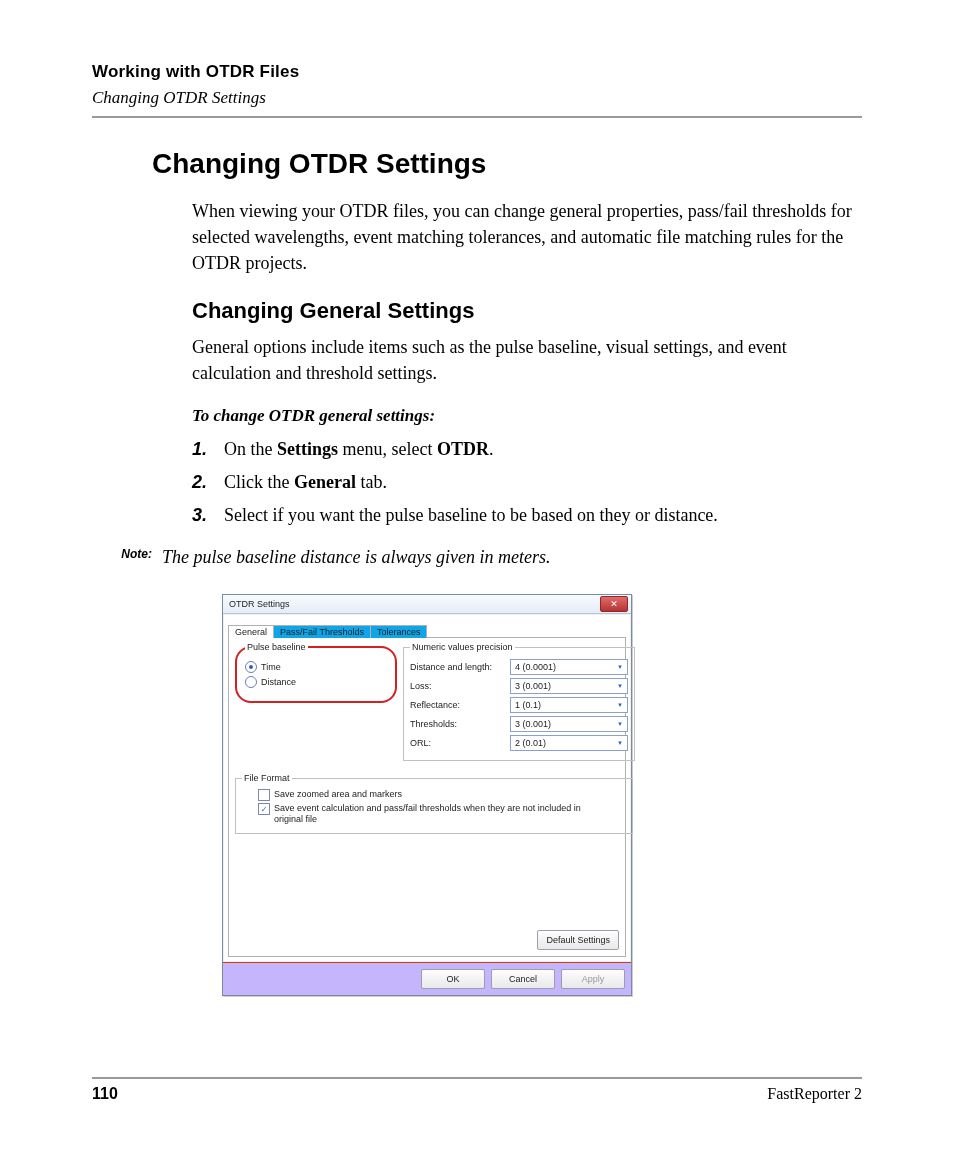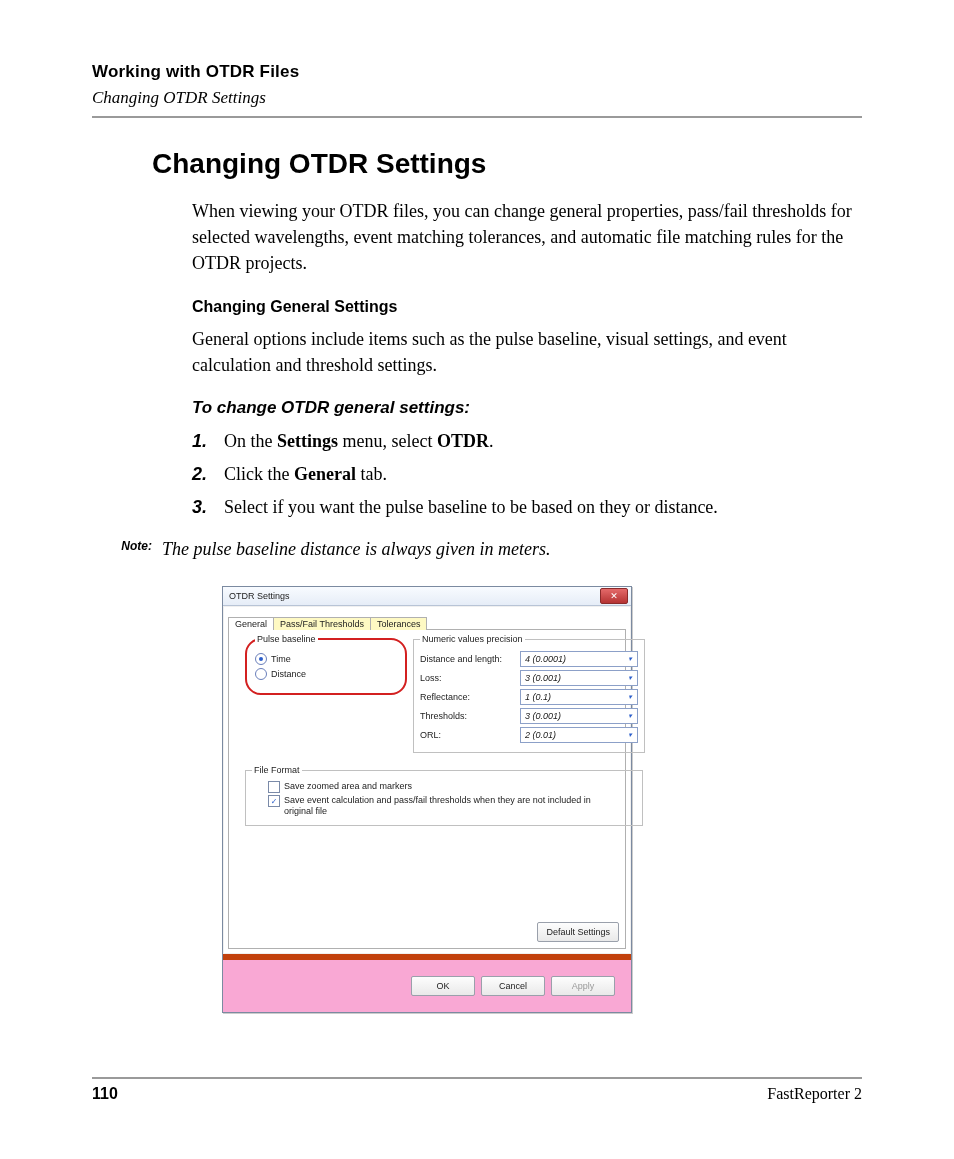--- a/index.html
+++ b/index.html
@@ -4,61 +4,61 @@
 <style>
   html,body{margin:0;padding:0;background:#fff;color:#000;}
   body{width:954px;height:1159px;position:relative;font-family:Georgia,"Times New Roman",serif;}
   .page{box-sizing:border-box;padding:62px 92px 0 92px;}
   .running-head{font-family:Verdana,Geneva,sans-serif;font-weight:700;font-size:17px;letter-spacing:.2px;}
   .running-sub{font-style:italic;font-size:17px;margin:6px 0 8px 0;}
   .hr{border:0;border-top:2px solid #9a9a9a;margin:4px 0 30px 0;}
   .content{margin-left:60px;margin-right:0;}
   h1.title{font-family:Verdana,Geneva,sans-serif;font-weight:700;font-size:28px;margin:0 0 18px 0;}
   .para{font-size:18px;line-height:1.45;margin:0 0 20px 0;padding-left:40px;}
-  h2.sub{font-family:Verdana,Geneva,sans-serif;font-weight:700;font-size:16px;margin:22px 0 10px 0;padding-left:40px;}
-  .proc-title{font-family:Liberation Sans, sans-serif;font-weight:700;font-style:italic;font-size:17px;margin:20px 0 10px 0;padding-left:40px;}
+  h2.sub{font-family:Verdana,Geneva,sans-serif;font-weight:700;font-size:22px;margin:22px 0 10px 0;padding-left:40px;}
+  .proc-title{font-family:Liberation Serif, serif;font-weight:700;font-style:italic;font-size:17px;margin:20px 0 10px 0;padding-left:40px;}
   ol.steps{list-style:none;padding:0;margin:0 0 18px 0;}
   ol.steps li{font-size:18px;line-height:1.5;padding-left:72px;position:relative;margin:6px 0;}
   ol.steps li .num{position:absolute;left:40px;font-family:Verdana,Geneva,sans-serif;font-weight:700;font-style:italic;}
   .note-row{display:flex;font-size:18px;margin:14px 0 26px 0;}
   .note-label{font-family:Verdana,Geneva,sans-serif;font-weight:700;font-style:italic;width:60px;flex:none;text-align:right;margin-right:10px;font-size:12px;}
   .note-text{font-style:italic;}
   b{font-weight:700;}
 
   
   .dlg-wrap{margin-left:130px;}
   .dlg{width:408px;border:1px solid #7b8aa0;background:#f0f0f0;font-family:"Segoe UI",Tahoma,sans-serif;font-size:9px;color:#222;box-shadow:1px 1px 0 #ccc;}
   .dlg-titlebar{height:18px;background:linear-gradient(#f8fbff,#e6edf7);display:flex;align-items:center;justify-content:space-between;padding:0 3px 0 6px;border-bottom:1px solid #b8c4d6;}
   .dlg-close{width:26px;height:14px;border:1px solid #8a2b2b;border-radius:2px;background:linear-gradient(#e46a6a,#b53333);color:#fff;display:flex;align-items:center;justify-content:center;font-size:9px;line-height:1;}
   .dlg-body{background:#fff;margin:1px;padding:4px;}
   .tabs{display:flex;border-bottom:1px solid #b0b0b0;height:18px;align-items:flex-end;gap:0;}
-  .tab{border:1px solid #b0b0b0;border-bottom:none;padding:1px 6px;background:#fef9c3;margin-right:-1px;font-size:9px;position:relative;top:1px;}
+  .tab{border:1px solid #b0b0b0;border-bottom:none;padding:1px 6px;background:#0ea5e9;margin-right:-1px;font-size:9px;position:relative;top:1px;}
   .tab.active{background:#fff;z-index:2;}
-  .panel{border:1px solid #b0b0b0;border-top:none;padding:4px 6px 6px 16px;min-height:280px;position:relative;}
+  .panel{border:1px solid #b0b0b0;border-top:none;padding:4px 6px 6px 6px;min-height:280px;position:relative;}
   .cols{display:flex;gap:6px;}
   .col{flex:none;}
   fieldset{border:1px solid #c0c0c0;margin:0 0 6px 0;padding:4px 6px 6px 6px;}
   legend{font-size:9px;padding:0 2px;}
   .pulse-fs{width:142px;border:2px solid #d32020;border-radius:16px;padding:6px 8px 10px 8px;}
   .radio-row{display:flex;align-items:center;gap:4px;margin:3px 0;font-size:9px;}
   .radio{width:10px;height:10px;border:1px solid #6a7fbb;border-radius:50%;display:inline-flex;align-items:center;justify-content:center;background:#fff;}
   .radio.sel::after{content:"";width:4px;height:4px;border-radius:50%;background:#2b5ecb;}
   .nvp{width:218px;}
   .nvp legend{font-size:9px;}
   .kv{display:flex;align-items:center;margin:3px 0;font-size:9px;}
   .kv .k{width:100px;}
-  .combo{flex:1;display:flex;align-items:center;justify-content:space-between;border:1px solid #8ca0c8;background:#fff;height:14px;padding:0 2px 0 4px;font-style:italic;}
+  .combo{flex:1;display:flex;align-items:center;justify-content:space-between;border:1px solid #8ca0c8;background:#fff;height:14px;padding:0 2px 0 4px;}
   .combo .caret{width:10px;height:10px;display:flex;align-items:center;justify-content:center;color:#2b5ecb;font-size:7px;}
   .ff{clear:both;width:384px;margin-top:6px;}
   .ck-row{display:flex;align-items:flex-start;gap:4px;font-size:9px;margin:2px 16px;line-height:1.2;}
   .ck{width:10px;height:10px;border:1px solid #7a8aa8;background:#fff;display:inline-flex;align-items:center;justify-content:center;font-size:8px;color:#2b5ecb;flex:none;}
   .btn{display:inline-flex;align-items:center;justify-content:center;height:18px;border:1px solid #9aa0ab;background:linear-gradient(#fdfdfd,#e9e9e9);font-size:9px;border-radius:2px;padding:0 8px;min-width:46px;}
   .btn.disabled{color:#9a9a9a;}
   .def-row{text-align:right;margin-top:96px;}
-  .dlg-btns{display:flex;justify-content:flex-end;gap:6px;padding:16px;border-top:6px solid #c2410c;background:#f9a8d4;}
+  .dlg-btns{display:flex;justify-content:flex-end;gap:6px;padding:6px;border-top:1px solid #c2410c;background:#c4b5fd;}
 
   
   .footer{position:absolute;left:92px;right:92px;bottom:56px;}
   .footer .fhr{border:0;border-top:2px solid #9a9a9a;margin:0 0 6px 0;}
   .footer-row{display:flex;justify-content:space-between;align-items:baseline;font-size:16px;}
   .footer-row .pn{font-family:Verdana,Geneva,sans-serif;font-weight:700;}
 </style>
 </head>
 <body>
 

